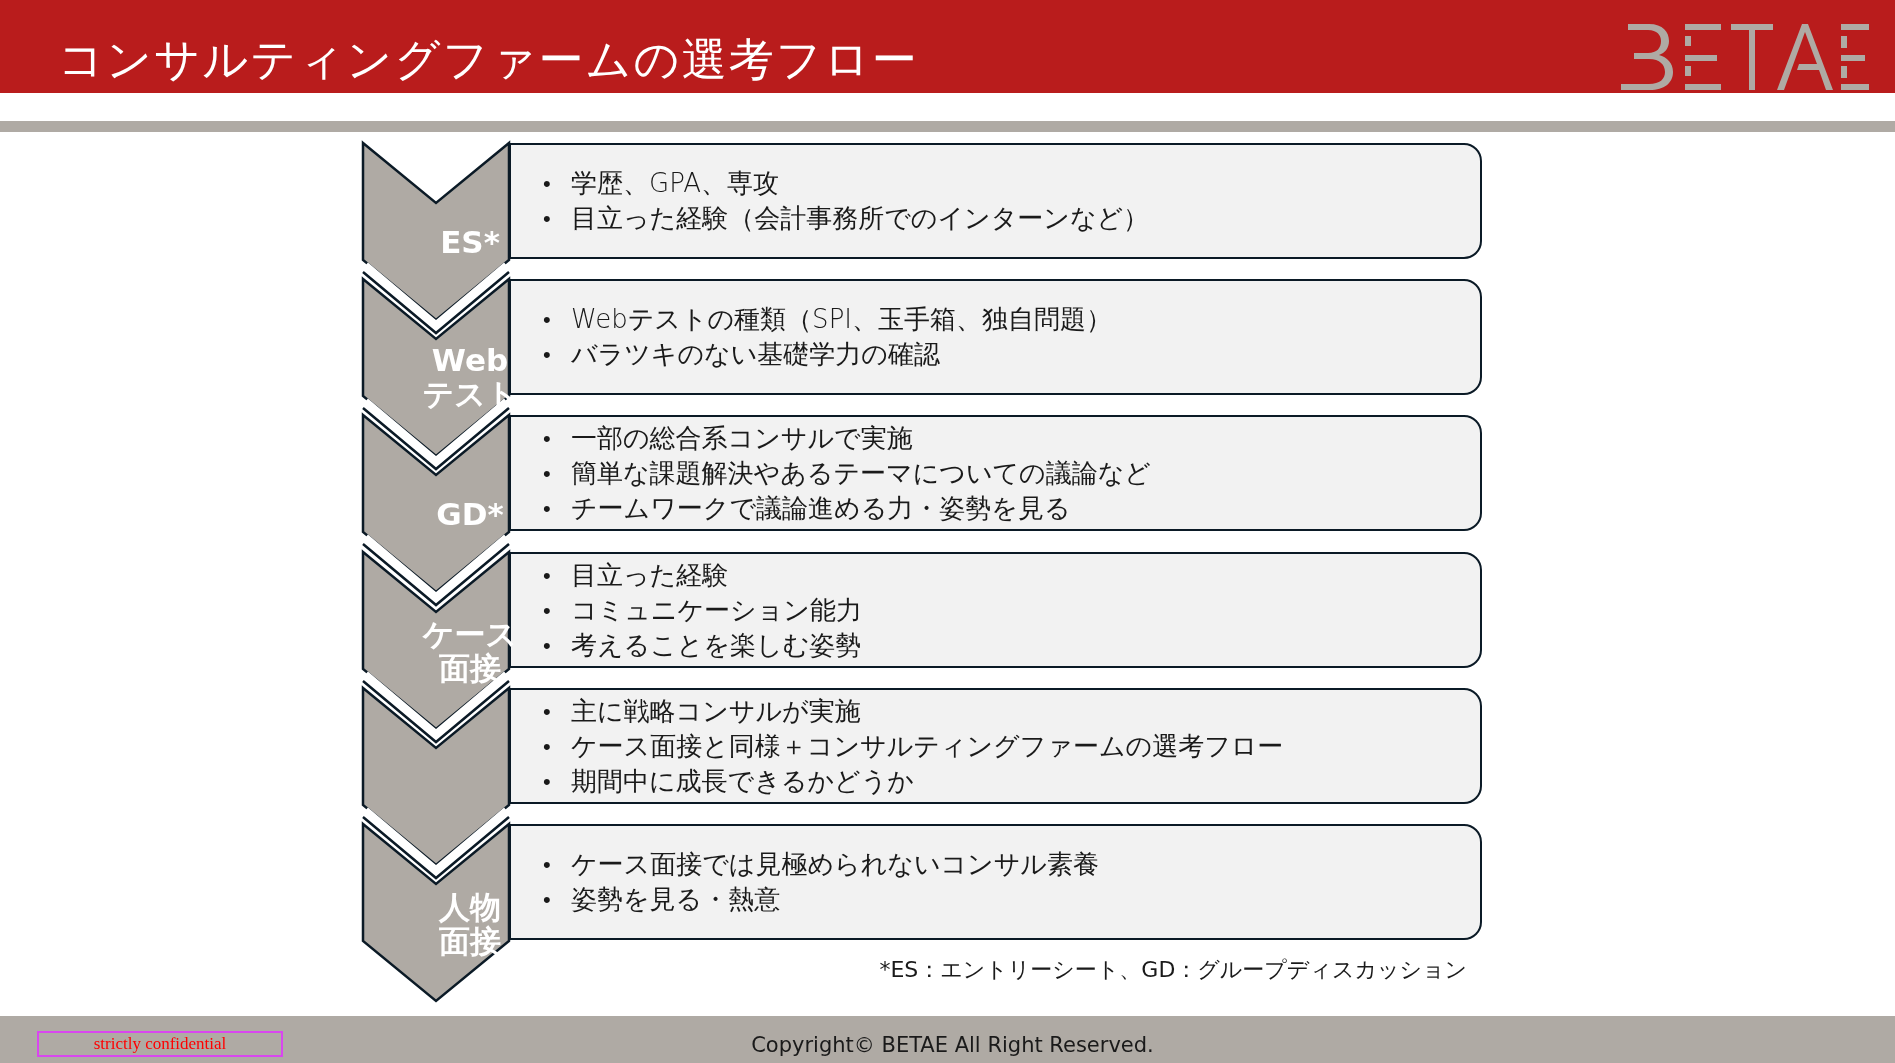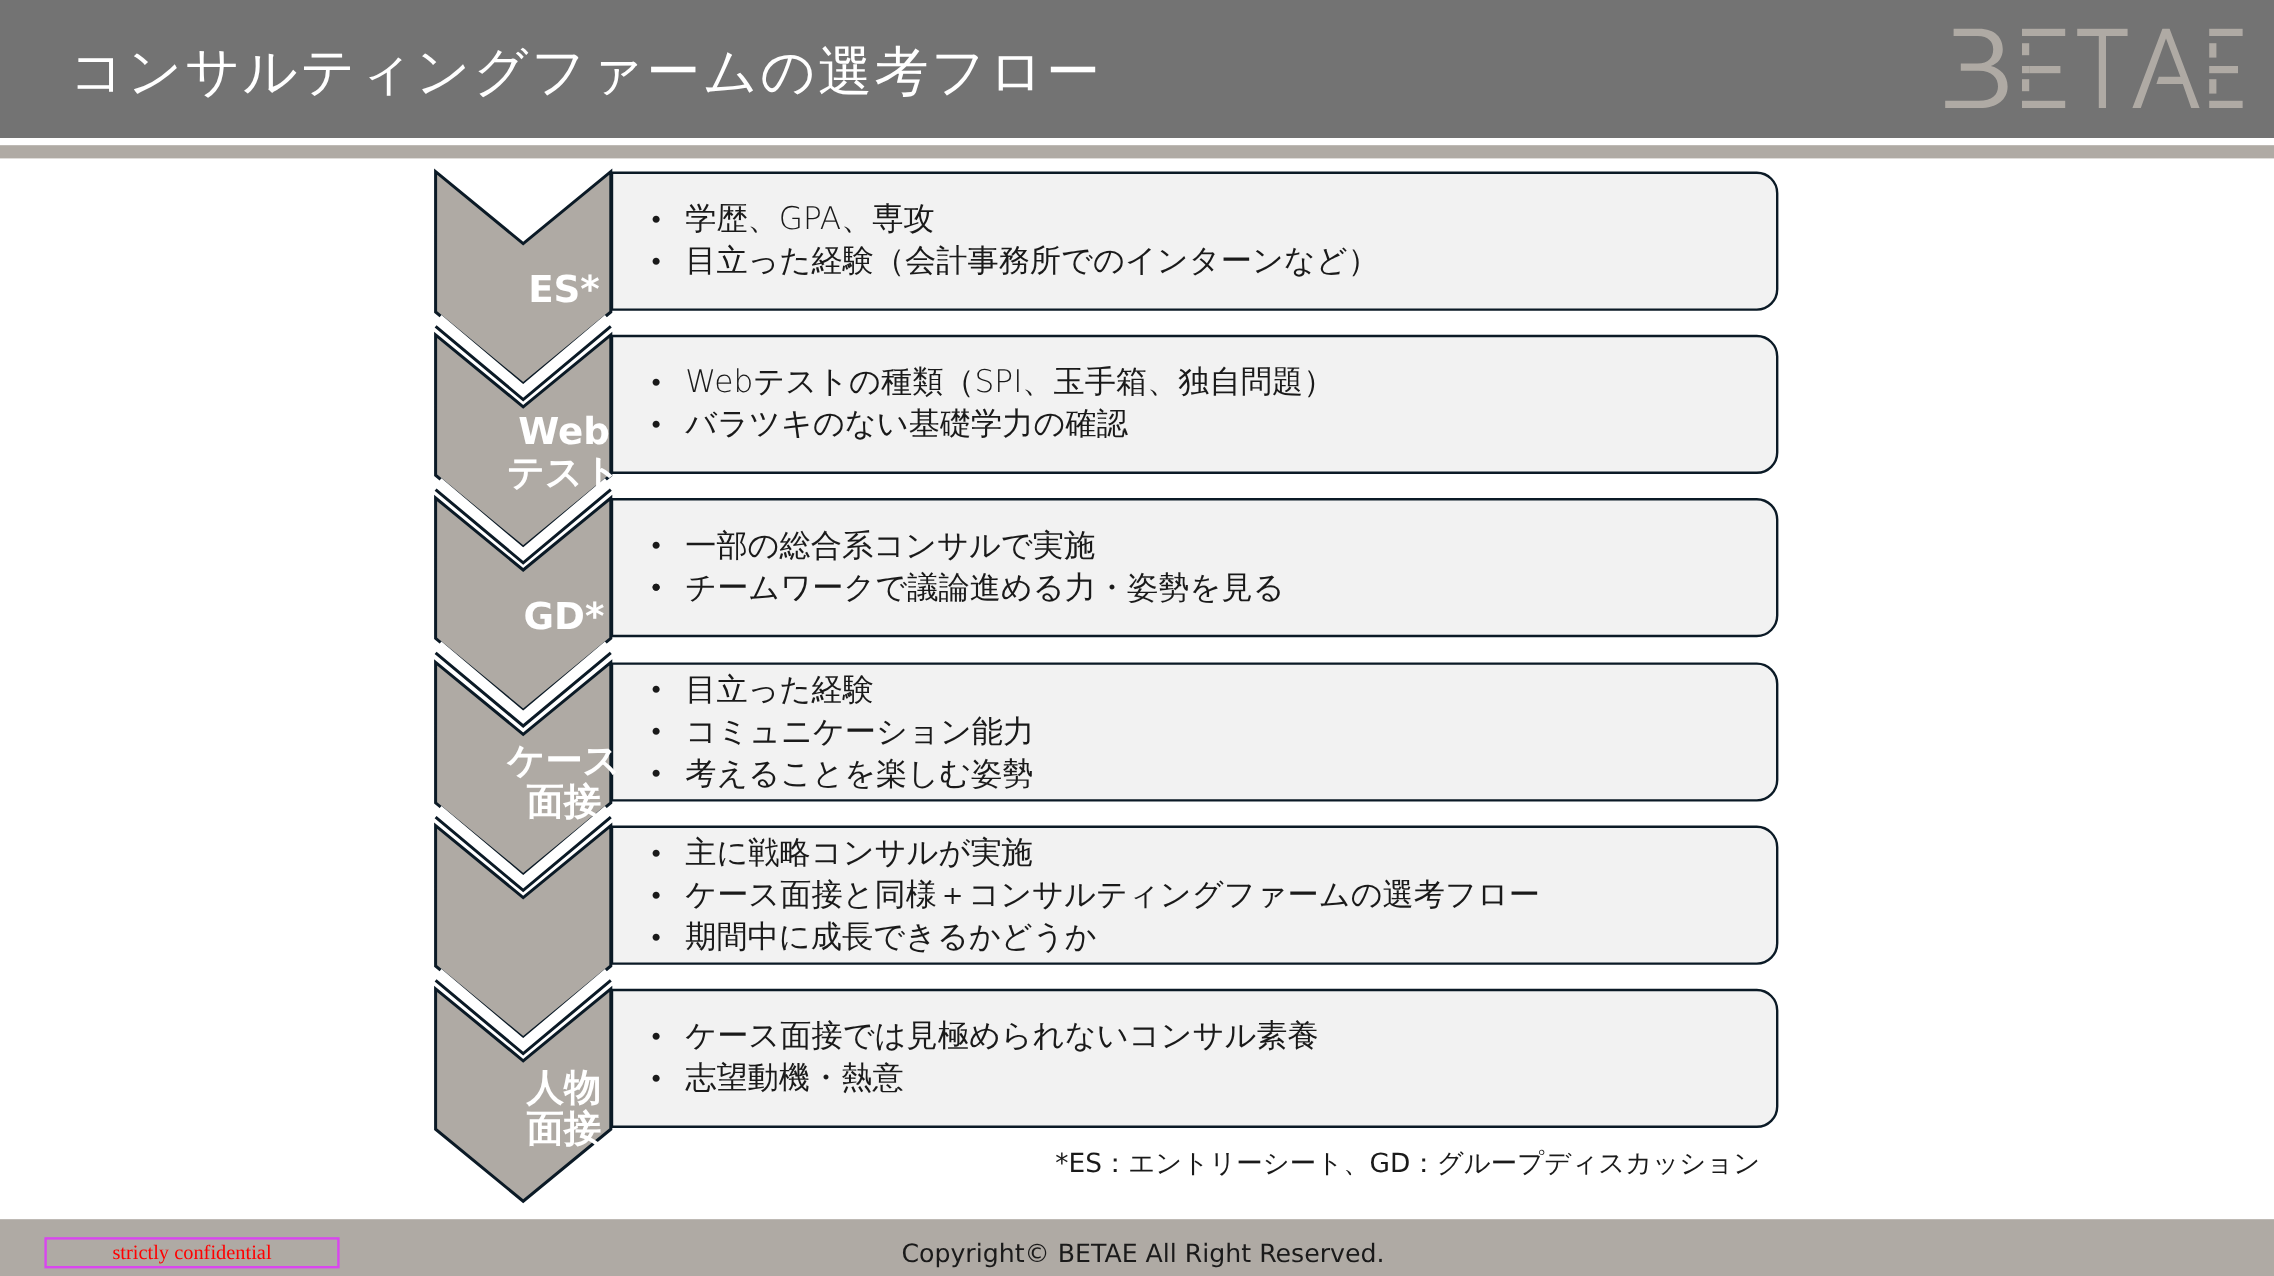--- a/index.html
+++ b/index.html
@@ -2,21 +2,21 @@
 <html><head>
 <meta charset="utf-8">
 <style>
   html, body { margin:0; padding:0; }
   body {
     width:1895px; height:1063px; position:relative; overflow:hidden;
     background:#ffffff;
     font-family:"DejaVu Sans", "Liberation Sans", sans-serif;
   }
   .header {
-    position:absolute; left:0; top:0; width:1895px; height:115px; background:#737373;
+    position:absolute; left:0; top:0; width:1895px; height:93px; background:#b91c1c;
   }
   .title {
     position:absolute; left:58px; top:30px; color:#ffffff;
     font-size:45px; font-weight:300; letter-spacing:2px; white-space:nowrap;
     font-family:"DejaVu Sans", sans-serif;
   }
   .logo {
     position:absolute; right:28px; top:22px; height:70px;
   }
   .header-rule {
@@ -104,42 +104,42 @@
   </div>
   <div class="box" style="top:279px;">
     <ul>
       <li><span class="bullet">•</span><span>Webテストの種類（SPI、玉手箱、独自問題）</span></li>
       <li><span class="bullet">•</span><span>バラツキのない基礎学力の確認</span></li>
     </ul>
   </div>
   <div class="box" style="top:415px;">
     <ul>
       <li><span class="bullet">•</span><span>一部の総合系コンサルで実施</span></li>
-      <li><span class="bullet">•</span></li>
+      <li><span class="bullet">•</span><span>簡単な課題解決やあるテーマについての議論など</span></li>
       <li><span class="bullet">•</span><span>チームワークで議論進める力・姿勢を見る</span></li>
     </ul>
   </div>
   <div class="box" style="top:552px;">
     <ul>
       <li><span class="bullet">•</span><span>目立った経験</span></li>
       <li><span class="bullet">•</span><span>コミュニケーション能力</span></li>
       <li><span class="bullet">•</span><span>考えることを楽しむ姿勢</span></li>
     </ul>
   </div>
   <div class="box" style="top:688px;">
     <ul>
       <li><span class="bullet">•</span><span>主に戦略コンサルが実施</span></li>
       <li><span class="bullet">•</span><span>ケース面接と同様＋コンサルティングファームの選考フロー</span></li>
       <li><span class="bullet">•</span><span>期間中に成長できるかどうか</span></li>
     </ul>
   </div>
   <div class="box" style="top:824px;">
     <ul>
       <li><span class="bullet">•</span><span>ケース面接では見極められないコンサル素養</span></li>
-      <li><span class="bullet">•</span><span>志望動機・熱意</span></li>
+      <li><span class="bullet">•</span><span>姿勢を見る・熱意</span></li>
     </ul>
   </div>
 
   <svg class="chevrons" width="1895" height="1063" viewBox="0 0 1895 1063">
     <g fill="#afaaa4" stroke="#0b1a26" stroke-width="2.5" stroke-linejoin="miter">
 
       <polygon points="363,143 436,203 509,143 509,260 436,320 363,260"></polygon>
       <polygon points="363,279 436,339 509,279 509,396 436,456 363,396"></polygon>
       <polygon points="363,415 436,475 509,415 509,532 436,592 363,532"></polygon>
       <polygon points="363,552 436,612 509,552 509,669 436,729 363,669"></polygon>

